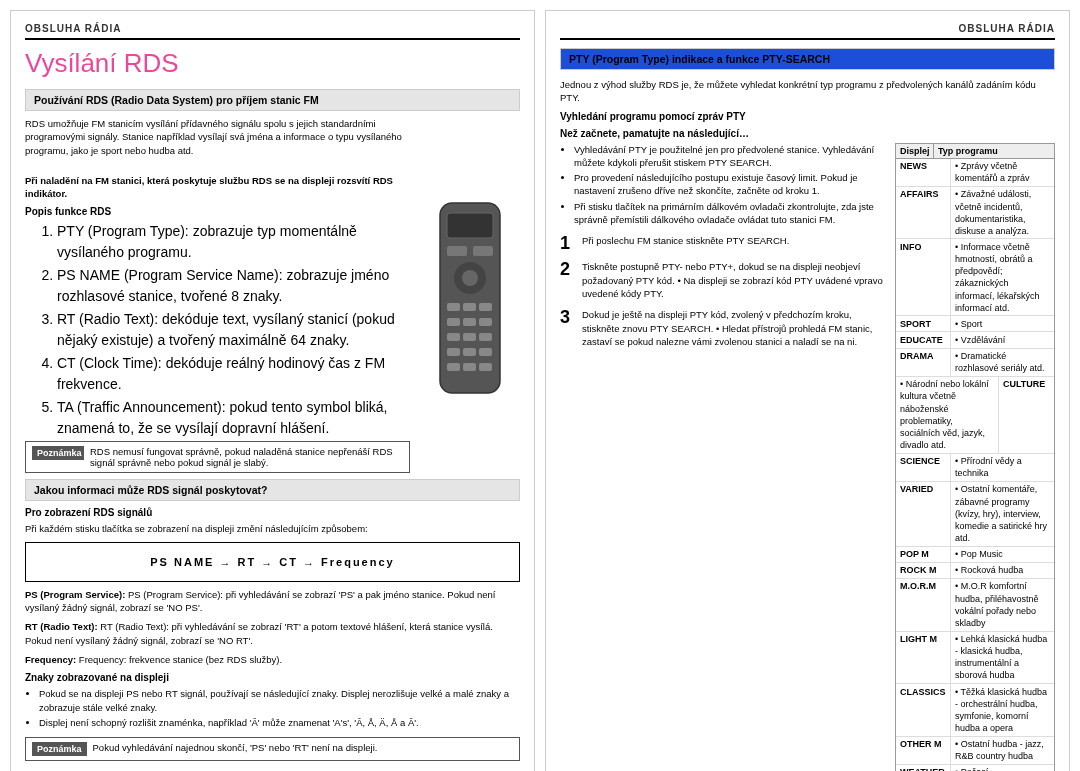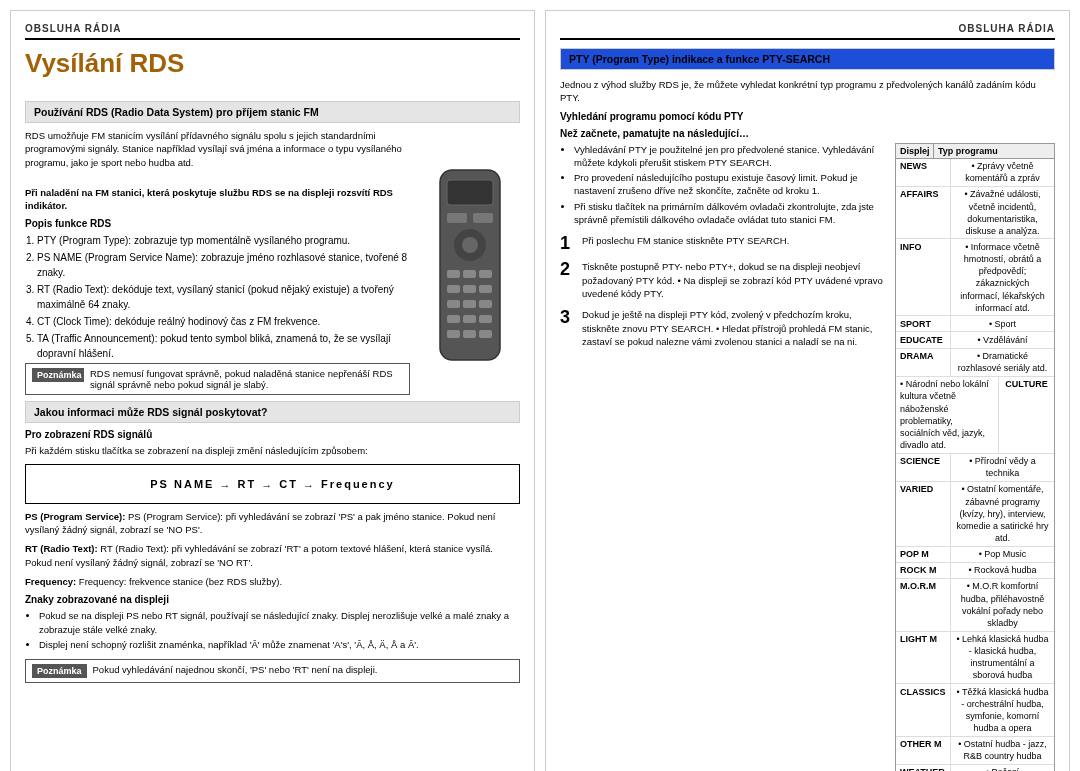--- a/index.html
+++ b/index.html
@@ -29,44 +29,44 @@
       font-size: 10px;
       font-weight: bold;
       letter-spacing: 1px;
       color: #333;
       border-bottom: 2px solid #000;
       padding-bottom: 4px;
       margin-bottom: 8px;
     }
     .page-title {
       font-size: 26px;
-      font-weight: bold;
-      margin-bottom: 22px;
-      color: #a16207;
+      font-weight: normal;
+      margin-bottom: 10px;
+      color: #ec4899;
     }
     .section-box {
       background: #e5e5e5;
       padding: 4px 8px;
       font-weight: bold;
       font-size: 10.5px;
       margin-bottom: 6px;
       border: 1px solid #ccc;
     }
     .content-text {
       font-size: 9.5px;
       line-height: 1.4;
       margin-bottom: 6px;
     }
     .bold-label {
       font-weight: bold;
       margin-top: 17px;
     }
     .numbered-list {
-      margin-left: 12px;
-      font-size: 10px;
+      margin-left: 32px;
+      font-size: 14px;
       line-height: 1.5;
     }
     .numbered-list li {
       margin-bottom: 2px;
     }
     .note-box {
       display: flex;
       align-items: flex-start;
       border: 1px solid #555;
       padding: 4px 6px;
@@ -169,21 +169,21 @@
     .table-row {
       display: flex;
       border-bottom: 1px solid #ddd;
     }
     .table-row:last-child { border-bottom: none; }
     .table-cell {
       padding: 1.5px 4px;
       border-right: 1px solid #ddd;
       line-height: 1.35;
     }
-    .table-cell:last-child { border-right: none; text-align: center; }
+    .table-cell:last-child { border-right: none; }
     .table-cell.key {
       font-weight: bold;
       width: 55px;
       font-size: 9px;
     }
     .table-cell.value {
       flex: 1;
       font-size: 9px;
     }
     .two-col-layout {
@@ -293,21 +293,21 @@
 
   </div>
 
   <div class="right-page">
     <div class="obsluha-header">OBSLUHA RÁDIA</div>
 
     <div class="pty-header">PTY (Program Type) indikace a funkce PTY-SEARCH</div>
 
     <div class="content-text">Jednou z výhod služby RDS je, že můžete vyhledat konkrétní typ programu z předvolených kanálů zadáním kódu PTY.</div>
 
-    <div class="right-section-title">Vyhledání programu pomocí kódu PTY</div>
+    <div class="right-section-title">Vyhledání programu pomocí zpráv PTY</div>
     <div class="right-section-title">Než začnete, pamatujte na následující…</div>
 
     <div class="steps-container">
       <div class="steps-left">
         <ul class="bullet-list" style="margin-bottom:8px;">
           <li>Vyhledávání PTY je použitelné jen pro předvolené stanice. Vyhledávání můžete kdykoli přerušit stiskem PTY SEARCH.</li>
           <li>Pro provedení následujícího postupu existuje časový limit. Pokud je nastavení zrušeno dříve než skončíte, začněte od kroku 1.</li>
           <li>Při stisku tlačítek na primárním dálkovém ovladači zkontrolujte, zda jste správně přemístili dálkového ovladače ovládat tuto stanici FM.</li>
         </ul>
 

